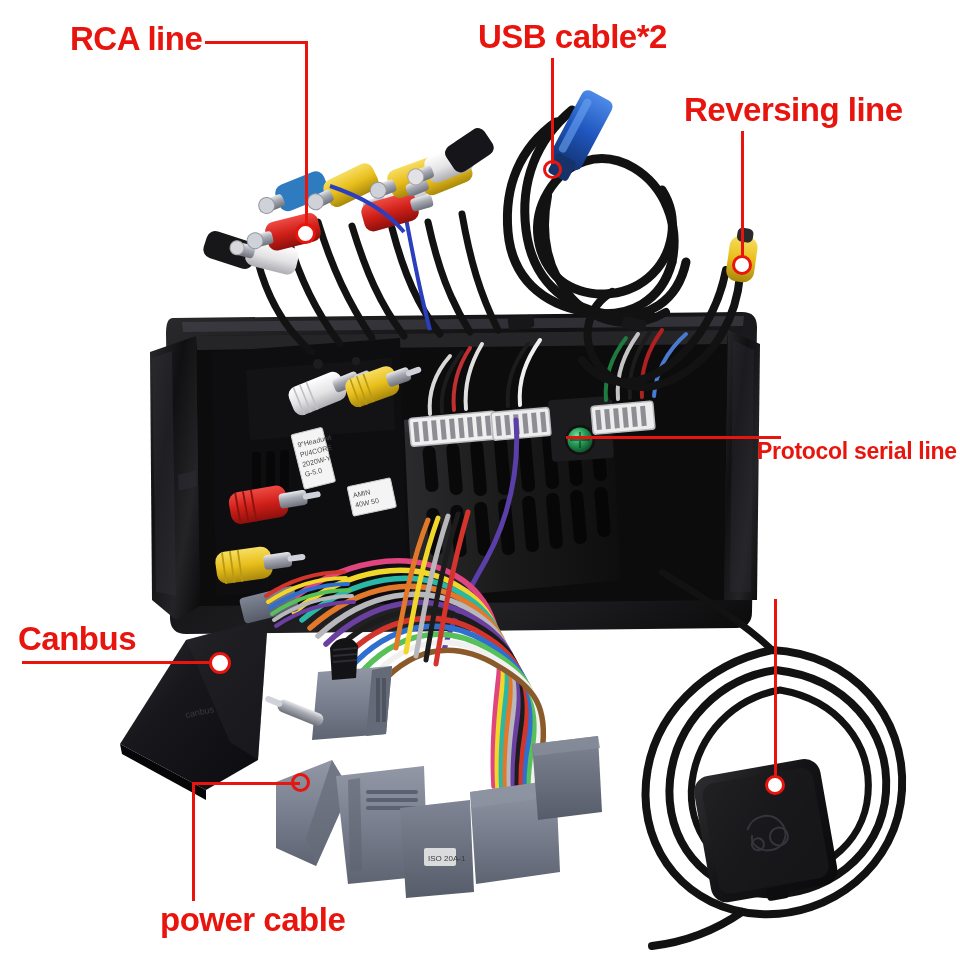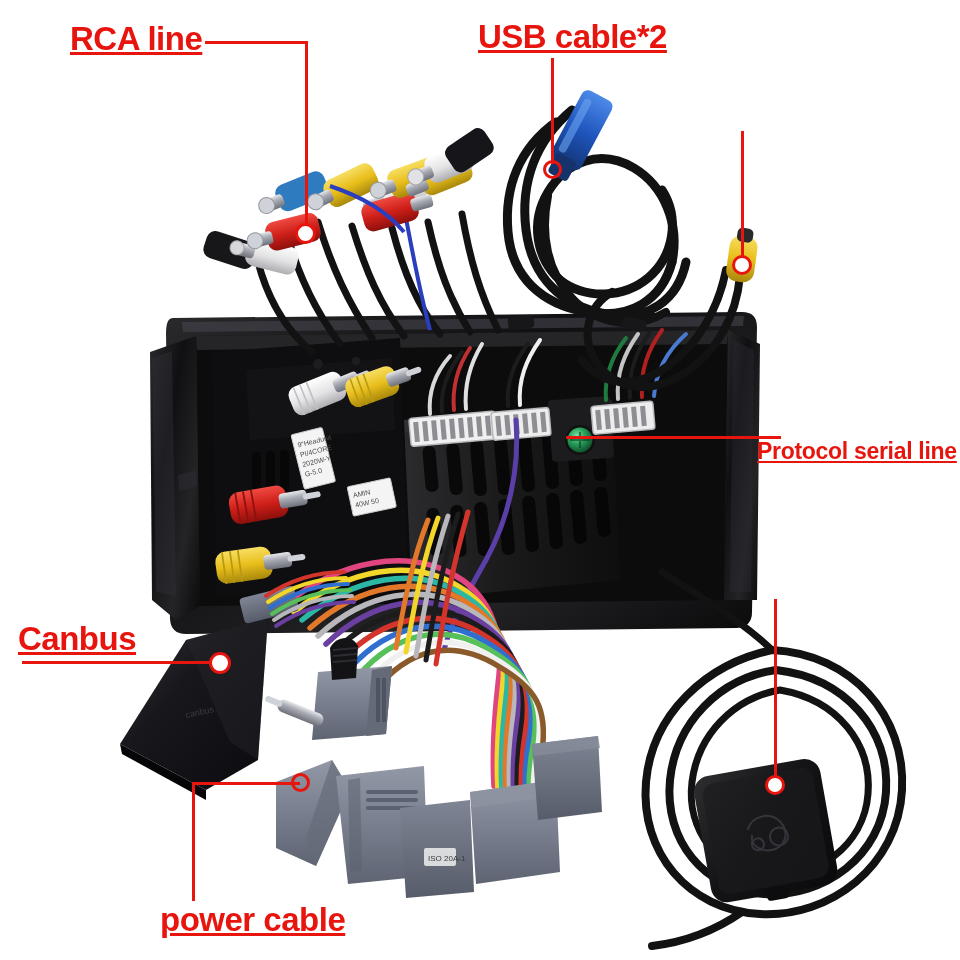--- a/index.html
+++ b/index.html
@@ -20,22 +20,22 @@
   
   .callout-label {
     position: absolute;
     color: #e8150f;
     font-family: "Liberation Sans", sans-serif;
     font-weight: 700;
     white-space: nowrap;
     letter-spacing: -0.5px;
     line-height: 1;
   }
-  .lbl-lg { font-size: 33px; text-decoration: underline; }
-  .lbl-sm { font-size: 23px; letter-spacing: -0.3px; text-decoration: underline; }
+  .lbl-lg { font-size: 33px; }
+  .lbl-sm { font-size: 23px; letter-spacing: -0.3px; }
 
   
   .leader-h {
     position: absolute;
     height: 3px;
     background: #e8150f;
   }
   .leader-v {
     position: absolute;
     width: 3px;
@@ -529,20 +529,21 @@
 
   <div class="callout-label lbl-lg" style="left:70px; top:22px;">RCA line</div>
   <div class="leader-h" style="left:205px; top:41px; width:103px;"></div>
   <div class="leader-v" style="left:305px; top:41px; height:192px;"></div>
   <div class="leader-dot" style="left:295px; top:223px; width:21px; height:21px;"></div>
 
   <div class="callout-label lbl-lg" style="left:478px; top:20px;">USB cable*2</div>
   <div class="leader-v" style="left:551px; top:58px; height:106px;"></div>
   <div class="leader-dot open" style="left:543px; top:160px; width:19px; height:19px;"></div>
 
+  <div class="callout-label lbl-lg" style="left:684px; top:93px;">Reversing line</div>
   <div class="leader-v" style="left:741px; top:131px; height:128px;"></div>
   <div class="leader-dot" style="left:732px; top:255px; width:20px; height:20px;"></div>
 
   <div class="callout-label lbl-sm" style="left:757px; top:440px;">Protocol serial line</div>
   <div class="leader-h" style="left:566px; top:436px; width:215px;"></div>
 
   <div class="leader-v" style="left:774px; top:599px; height:181px;"></div>
   <div class="leader-dot" style="left:765px; top:775px; width:20px; height:20px;"></div>
 
   <div class="callout-label lbl-lg" style="left:18px; top:622px;">Canbus</div>

